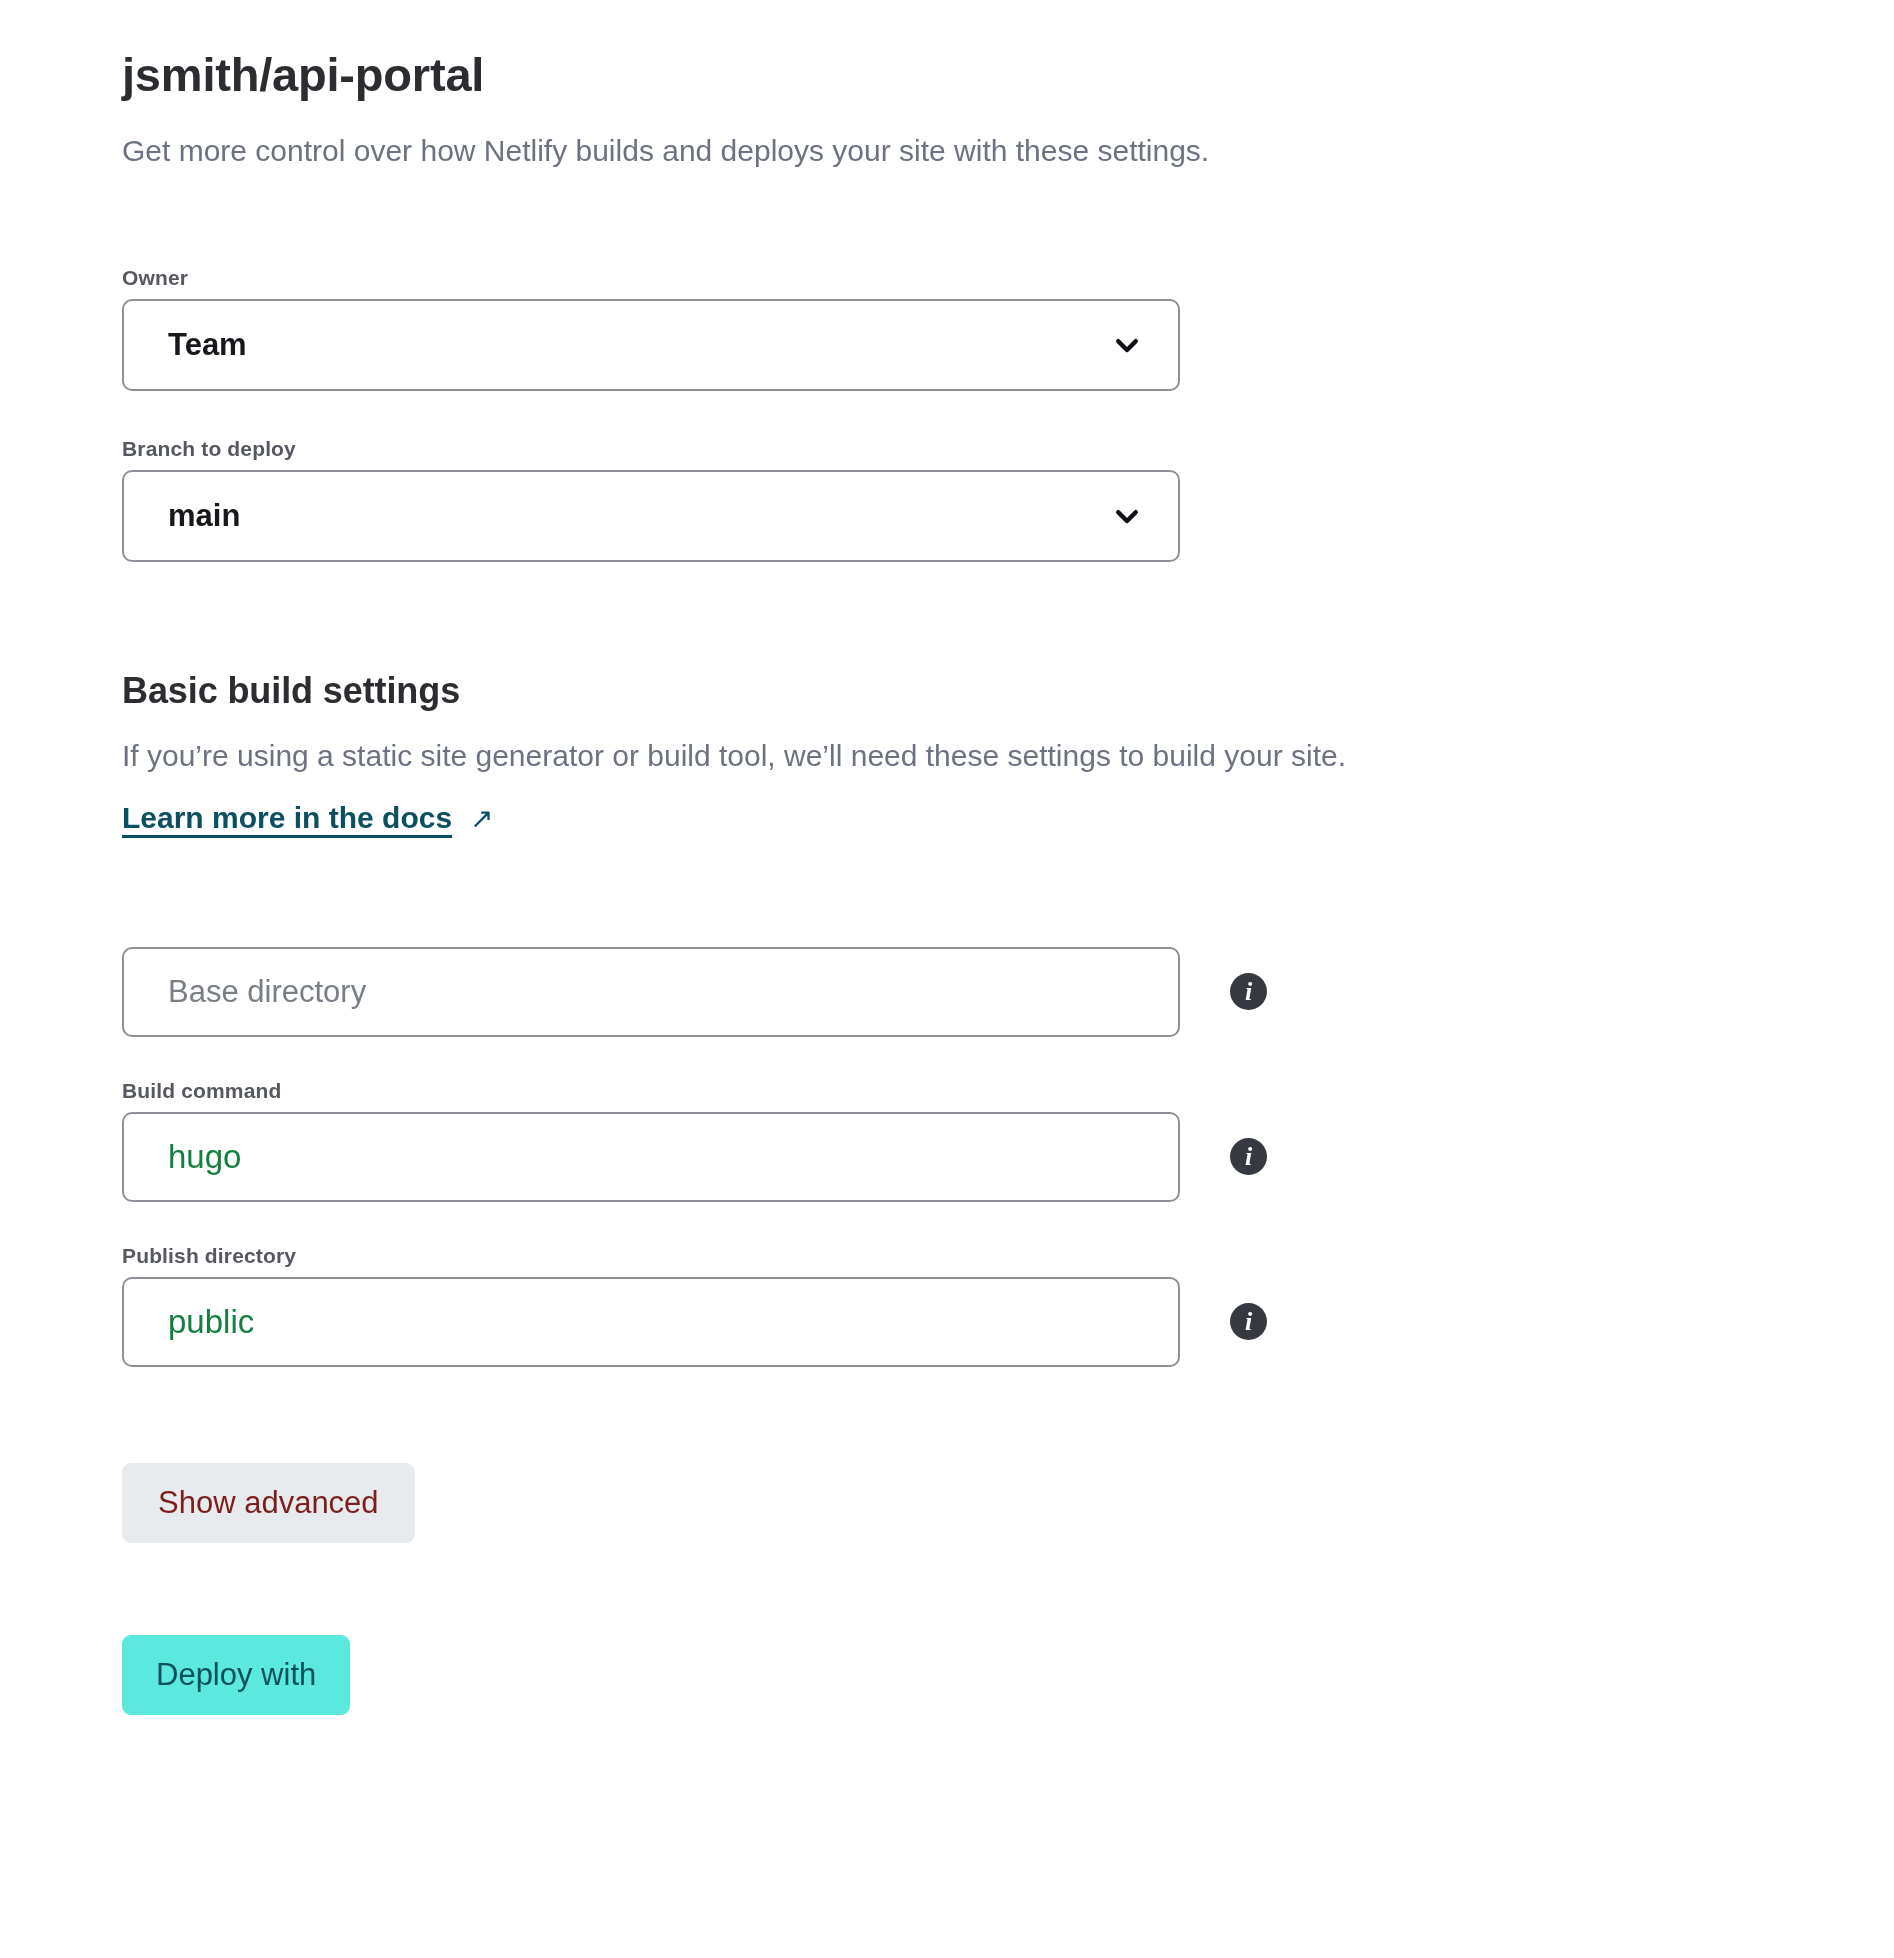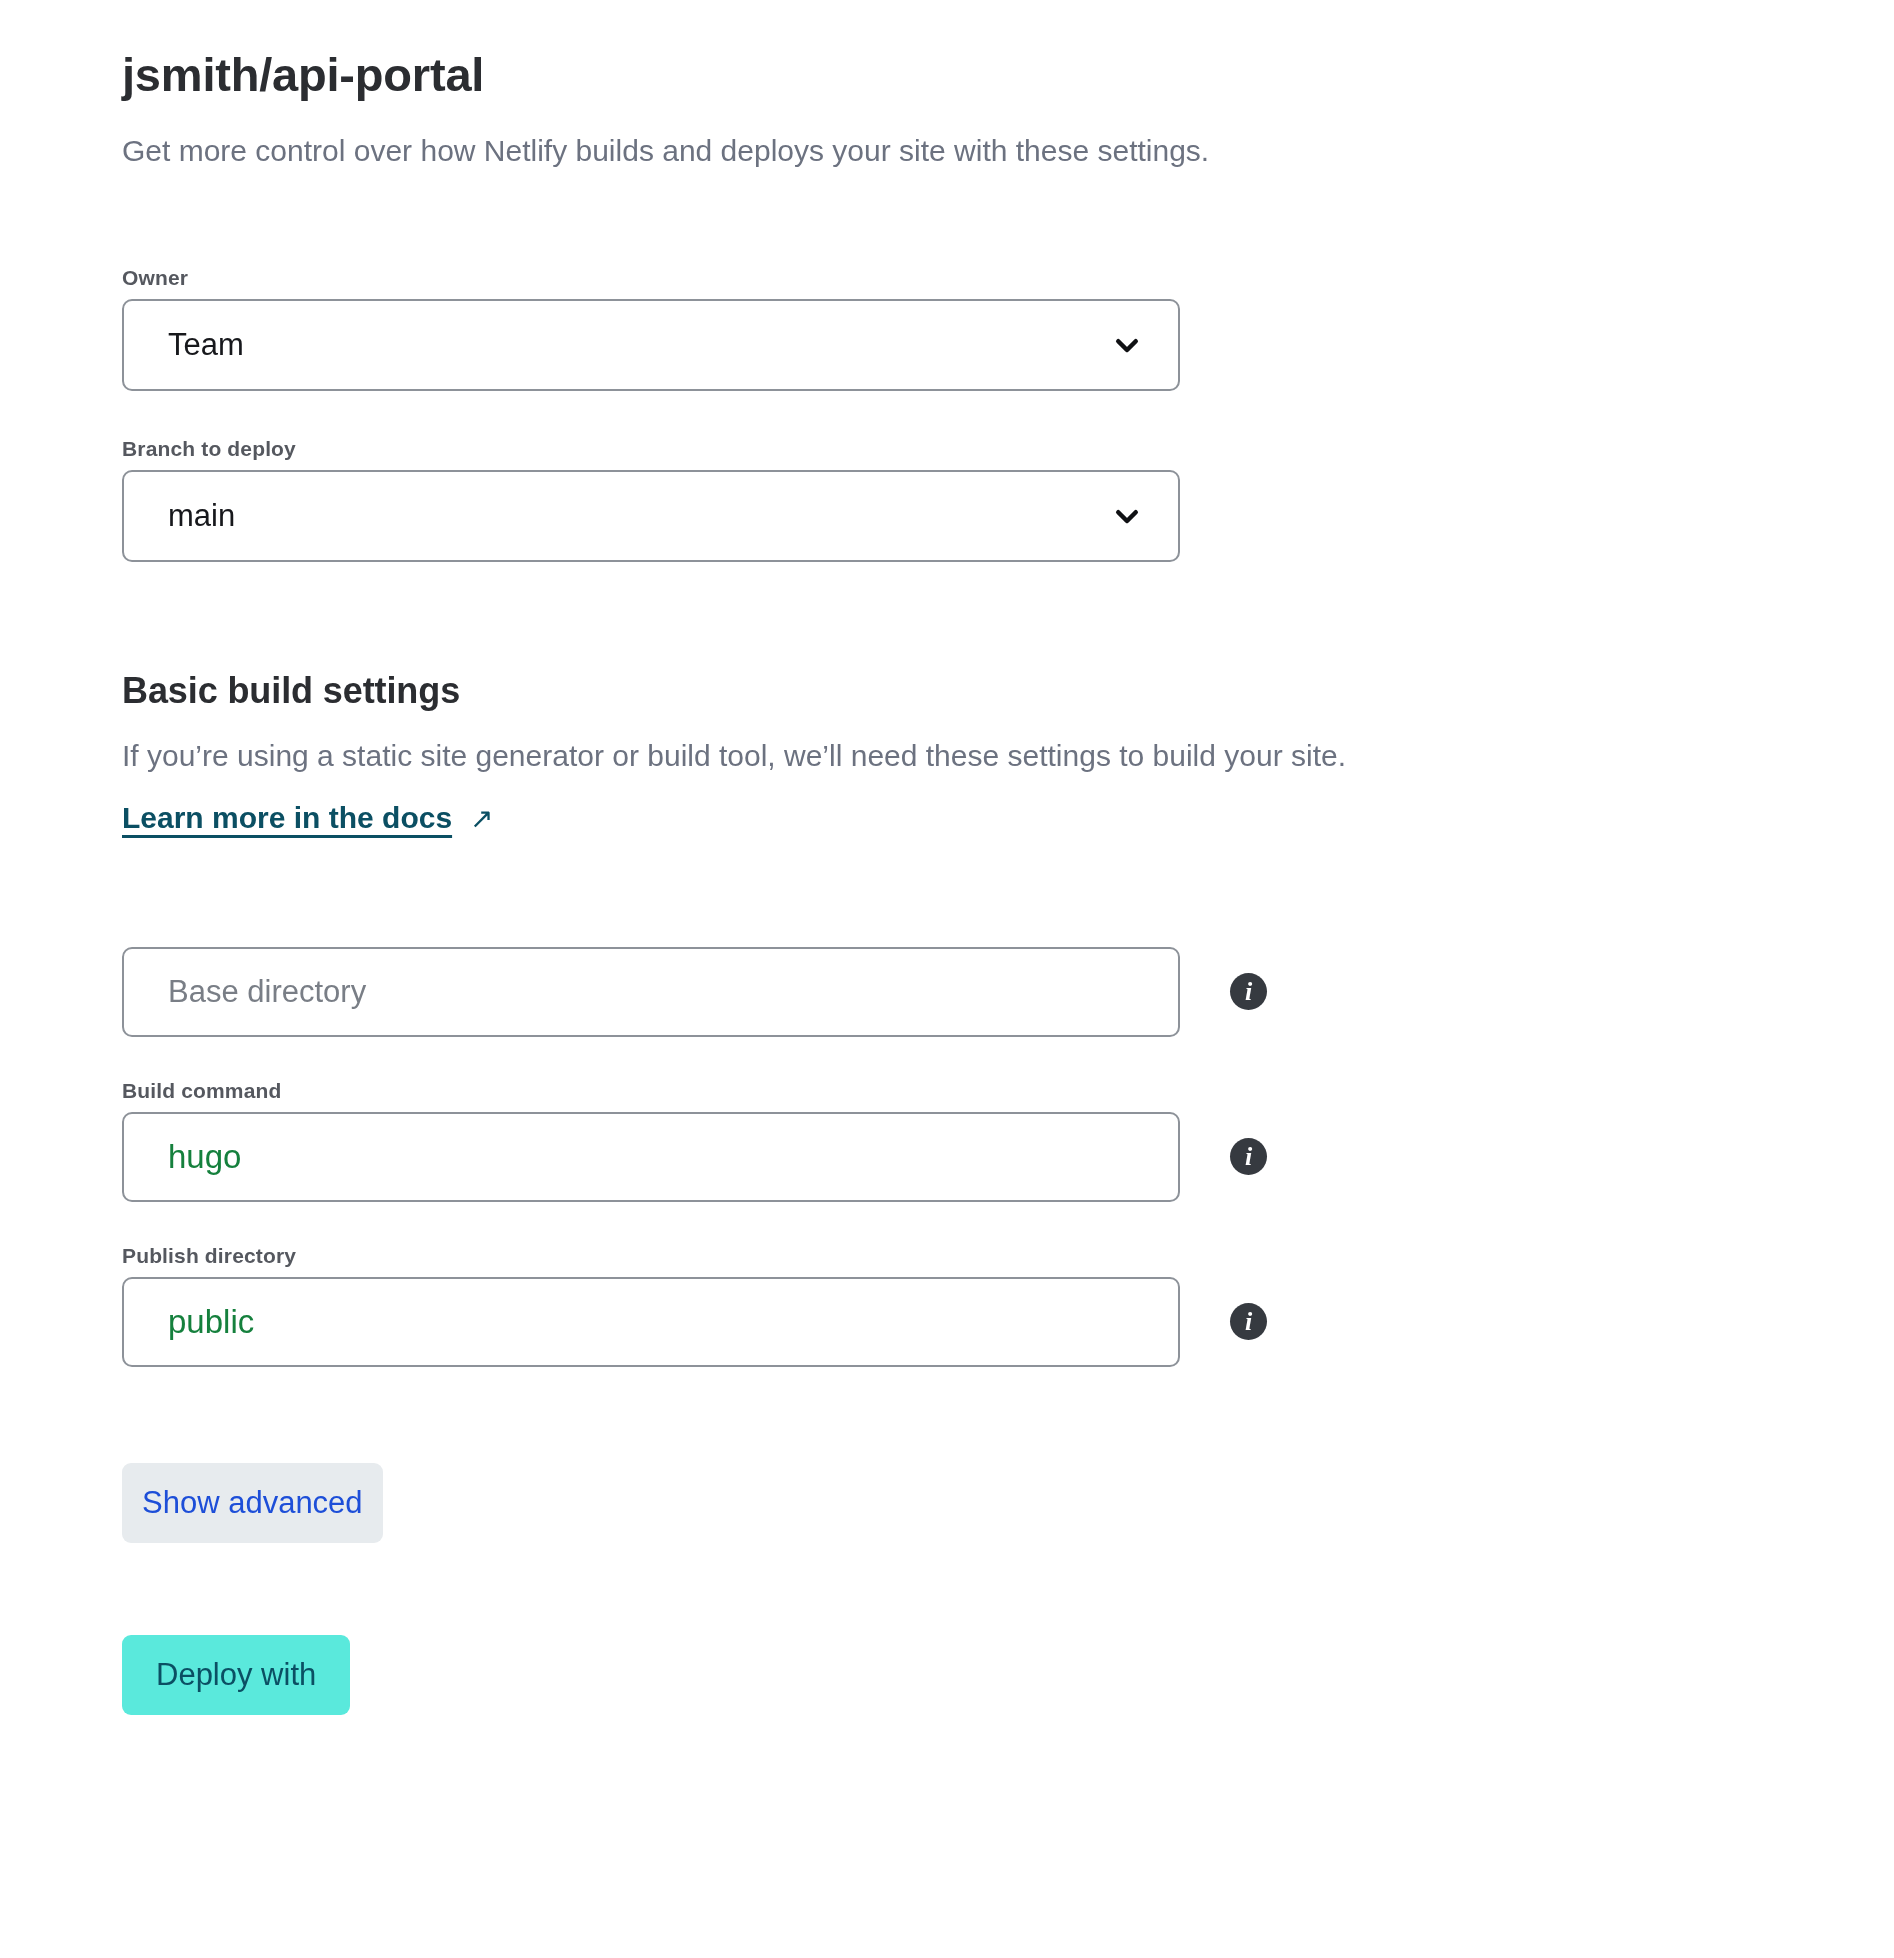--- a/index.html
+++ b/index.html
@@ -64,21 +64,21 @@
     height: 92px;
     box-sizing: border-box;
     border: 2px solid #8d9299;
     border-radius: 10px;
     background: #ffffff;
     display: flex;
     align-items: center;
   }
   .select-shell .select-value {
     font-size: 31px;
-    font-weight: 400;
+    font-weight: 700;
     color: #17181c;
     padding-left: 44px;
     line-height: 1;
   }
   .chevron {
     position: absolute;
     right: 36px;
     top: 50%;
     transform: translateY(-50%);
     width: 30px;
@@ -171,28 +171,28 @@
     line-height: 1;
     display: inline-block;
   }
 
   
   .btn-secondary {
     display: inline-flex;
     align-items: center;
     justify-content: center;
     height: 80px;
-    padding: 0 20px;
+    padding: 0 36px;
     background: #e7ebee;
     border: none;
     border-radius: 9px;
     font-family: "Liberation Sans", sans-serif;
     font-size: 31px;
     font-weight: 500;
-    color: #1d4ed8;
+    color: #7f1d1d;
     cursor: pointer;
   }
   .btn-primary {
     display: inline-flex;
     align-items: center;
     justify-content: center;
     height: 80px;
     padding: 0 34px;
     background: #5ae9dc;
     border: none;

